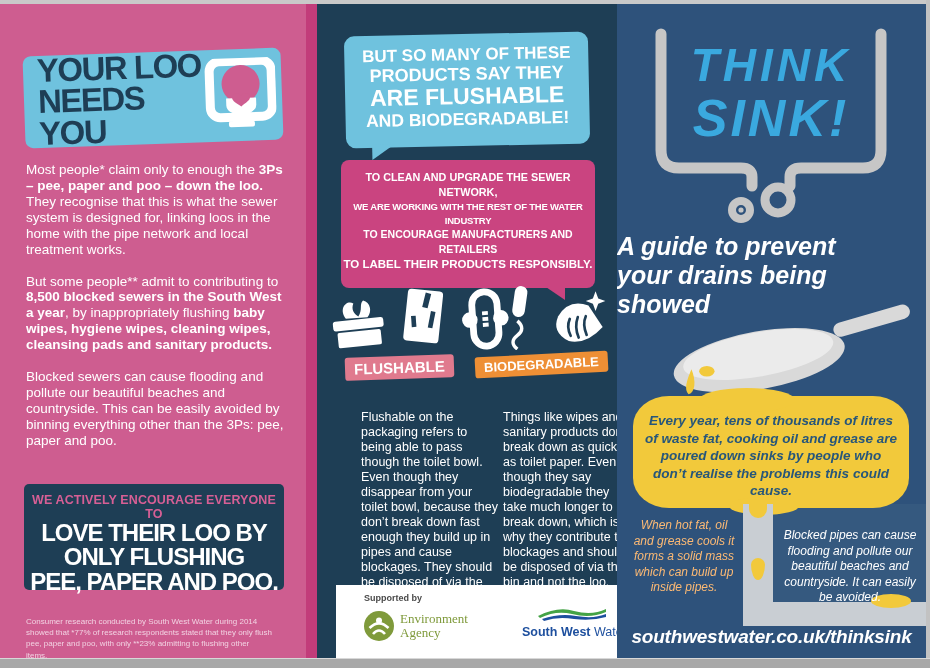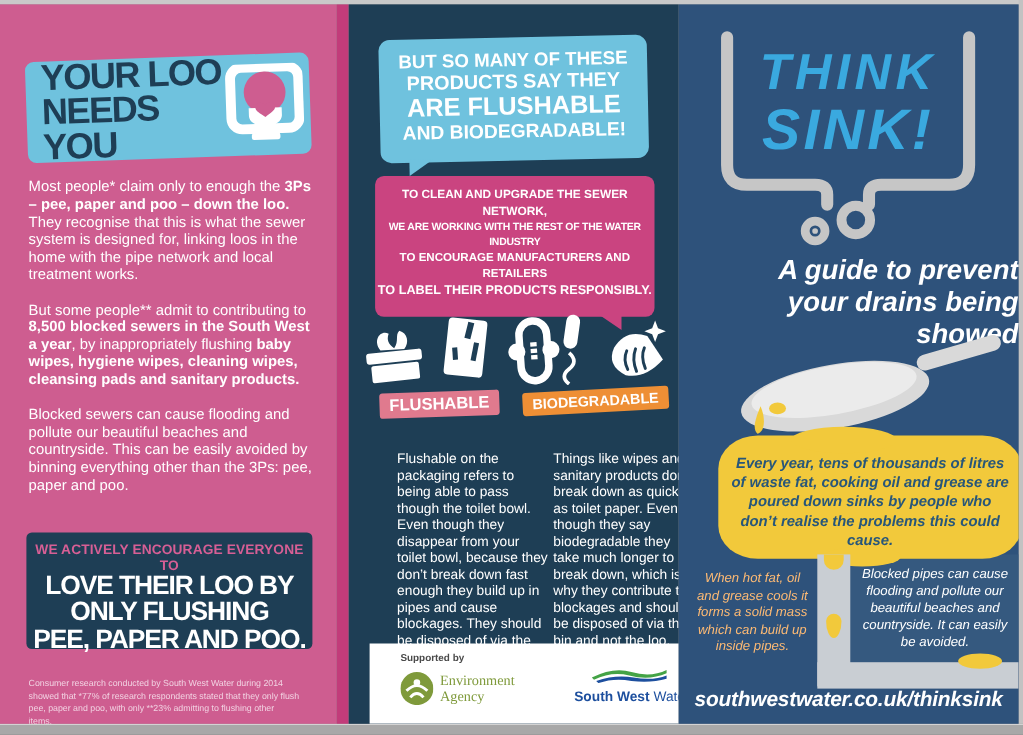--- a/index.html
+++ b/index.html
@@ -59,37 +59,37 @@
   .sww-text{color:#1d4f9e;font-size:12.5px;font-weight:bold;white-space:nowrap;}
   .sww-light{font-weight:normal;}
 
   
   .sink-wrap{position:absolute;left:28px;top:22px;width:252px;height:200px;}
   .sink-wrap svg{position:absolute;left:0;top:0;}
   .think-l1{position:absolute;left:0;top:12px;width:100%;text-align:center;color:#3aa9df;
             font-size:46px;font-weight:bold;letter-spacing:4px;}
   .think-l2{position:absolute;left:0;top:62px;width:100%;text-align:center;color:#3aa9df;
             font-size:52px;font-weight:bold;letter-spacing:3px;}
-  .guide{position:absolute;left:0;top:228px;width:100%;text-align:right;color:#fff;
+  .guide{position:absolute;left:0;top:228px;width:100%;text-align:left;color:#fff;
          font-weight:bold;font-size:25px;line-height:1.16;}
   .pan{position:absolute;left:34px;top:296px;}
   .note-box{position:absolute;left:156px;top:500px;width:153px;height:98px;background:#35597f;}
   .blob{position:absolute;left:16px;top:392px;width:276px;height:112px;background:#f2c93b;
         border-radius:36px/30px;color:#27567a;font-weight:bold;font-size:13.5px;line-height:1.3;
-        text-align:center;padding:16px 10px 0;box-sizing:border-box;margin-left:20px;}
+        text-align:center;padding:16px 10px 0;box-sizing:border-box;}
   .blob::before{content:"";position:absolute;top:-8px;left:66px;width:96px;height:24px;background:#f2c93b;border-radius:50%;}
   .blob::after{content:"";position:absolute;bottom:-7px;left:96px;width:70px;height:18px;background:#f2c93b;border-radius:50%;}
   .pipe-v{position:absolute;left:126px;top:500px;width:30px;height:120px;background:#c9ced3;}
   .pipe-h{position:absolute;left:126px;top:598px;width:183px;height:24px;background:#c9ced3;}
   .pipe-yellow-top{position:absolute;left:132px;top:500px;width:18px;height:14px;background:#f2c93b;border-radius:0 0 9px 9px;}
   .pipe-drip{position:absolute;left:134px;top:554px;width:14px;height:22px;background:#f2c93b;
              border-radius:50% 50% 50% 50%/30% 30% 70% 70%;}
   .pipe-puddle{position:absolute;left:254px;top:590px;width:40px;height:14px;background:#f2c93b;border-radius:50%;}
   .note-left{position:absolute;left:12px;top:514px;width:110px;color:#fdba74;font-size:12px;line-height:1.3;text-align:center;}
-  .note-right{position:absolute;left:164px;top:510px;width:138px;color:#fff;font-size:12px;line-height:1.3;text-align:center;}
+  .note-right{position:absolute;left:164px;top:524px;width:138px;color:#fff;font-size:12px;line-height:1.3;text-align:center;}
   .url{position:absolute;left:0;top:622px;width:100%;text-align:center;color:#fff;font-weight:bold;
        font-size:19px;letter-spacing:-.2px;}
 </style>
 </head>
 <body>
 
 <div class="screen">
   <div class="bar-top"></div>
   <div class="bar-right"></div>
   <div class="bar-bottom"></div>

